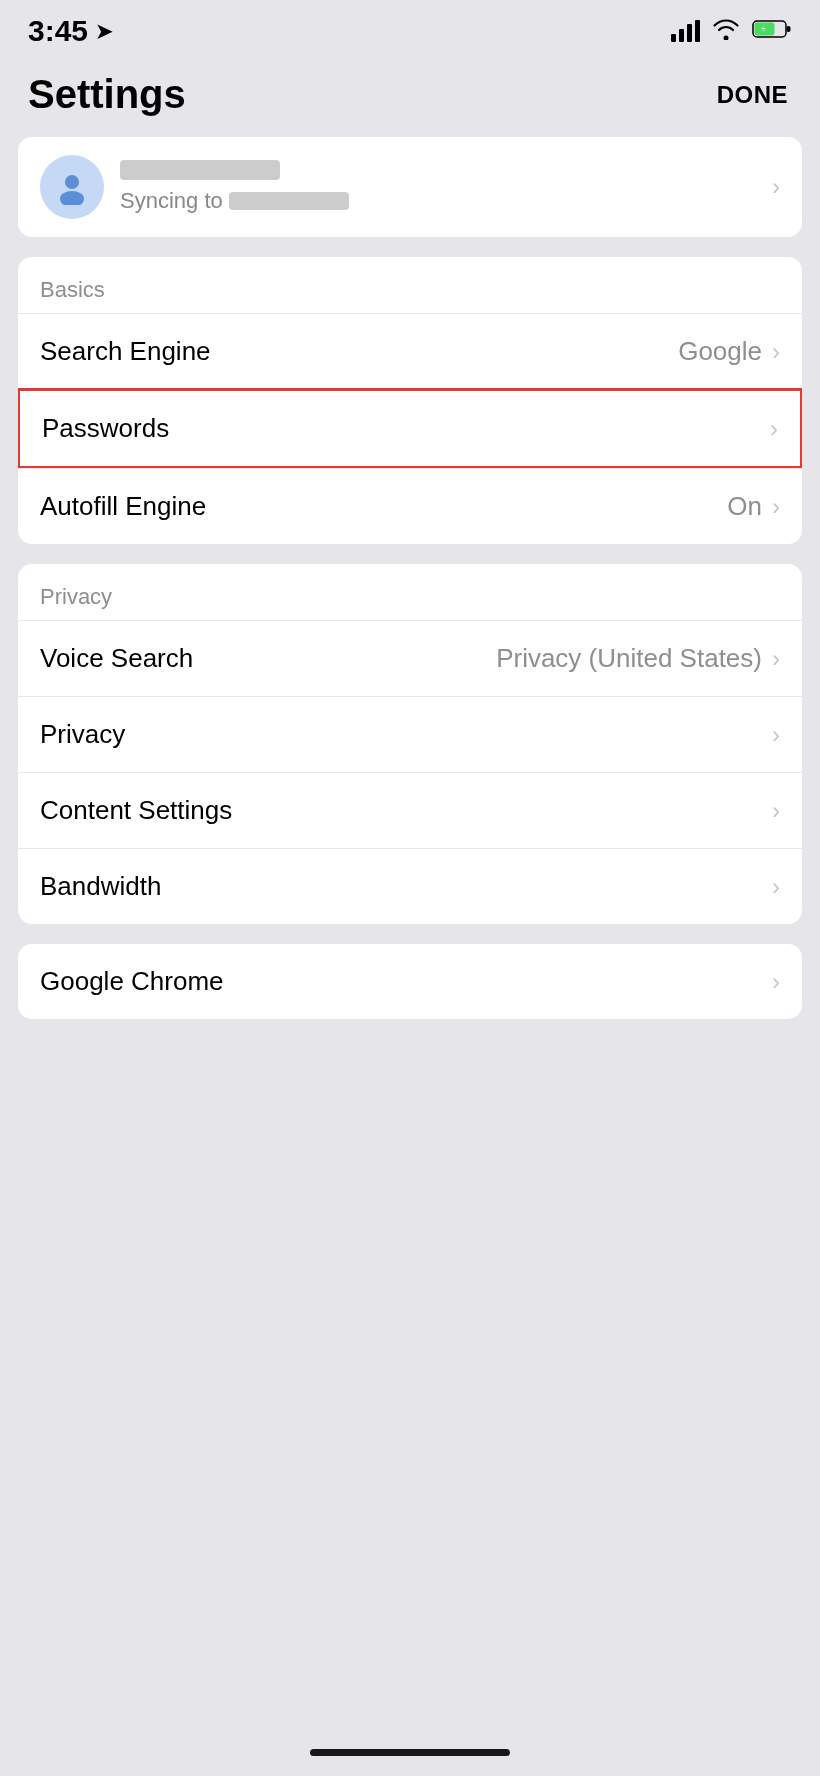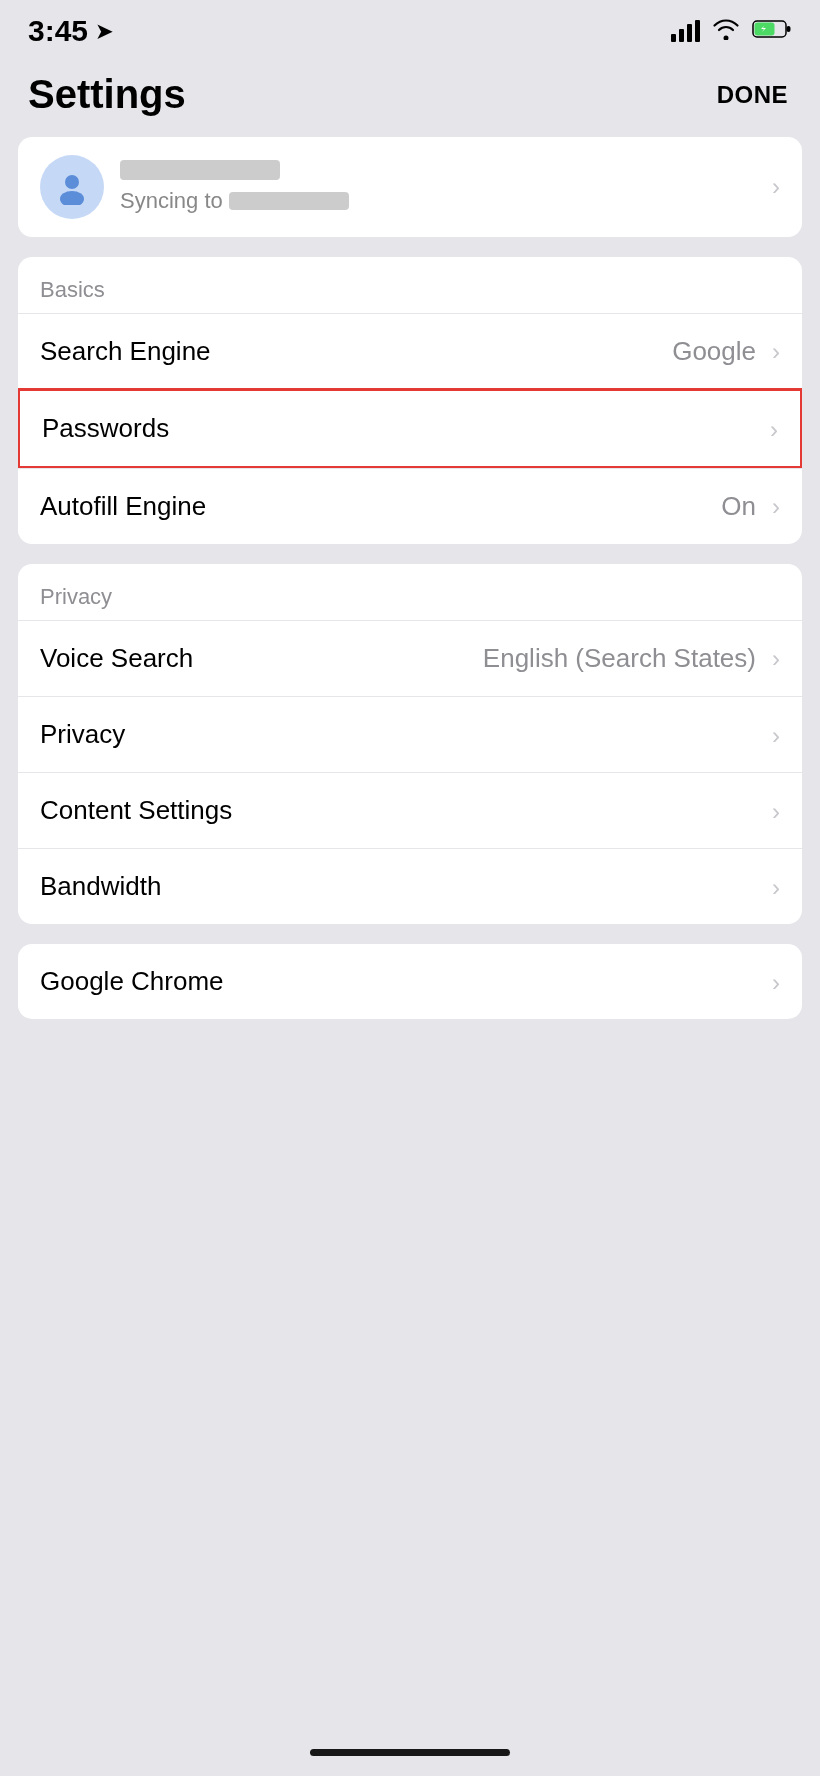--- a/index.html
+++ b/index.html
@@ -129,39 +129,39 @@
     .section-header {
       padding: 20px 22px 10px 22px;
       font-size: 22px;
       color: #8e8e93;
       font-weight: 400;
     }
 
     
     .settings-row {
       display: flex;
-      align-items: flex-end;
+      align-items: center;
       justify-content: space-between;
       padding: 22px 22px;
       border-top: 1px solid #e5e5ea;
       cursor: pointer;
       position: relative;
     }
     .settings-row:first-child {
       border-top: none;
     }
     .row-label {
       font-size: 26px;
       font-weight: 500;
       color: #000;
     }
     .row-right {
       display: flex;
       align-items: center;
-      gap: 16px;
+      gap: 10px;
     }
     .row-value {
       font-size: 26px;
       color: #8e8e93;
     }
     .chevron {
       color: #c7c7cc;
       font-size: 24px;
       font-weight: 400;
     }
@@ -293,21 +293,21 @@
     </div>
   </div>
 </div>
 
 <div class="card">
   <div class="section-header">Privacy</div>
 
   <div class="settings-row">
     <span class="row-label">Voice Search</span>
     <div class="row-right">
-      <span class="row-value">English (Search States)</span>
+      <span class="row-value">Privacy (United States)</span>
       <span class="chevron">›</span>
     </div>
   </div>
 
   <div class="settings-row">
     <span class="row-label">Privacy</span>
     <div class="row-right">
       <span class="chevron">›</span>
     </div>
   </div>

